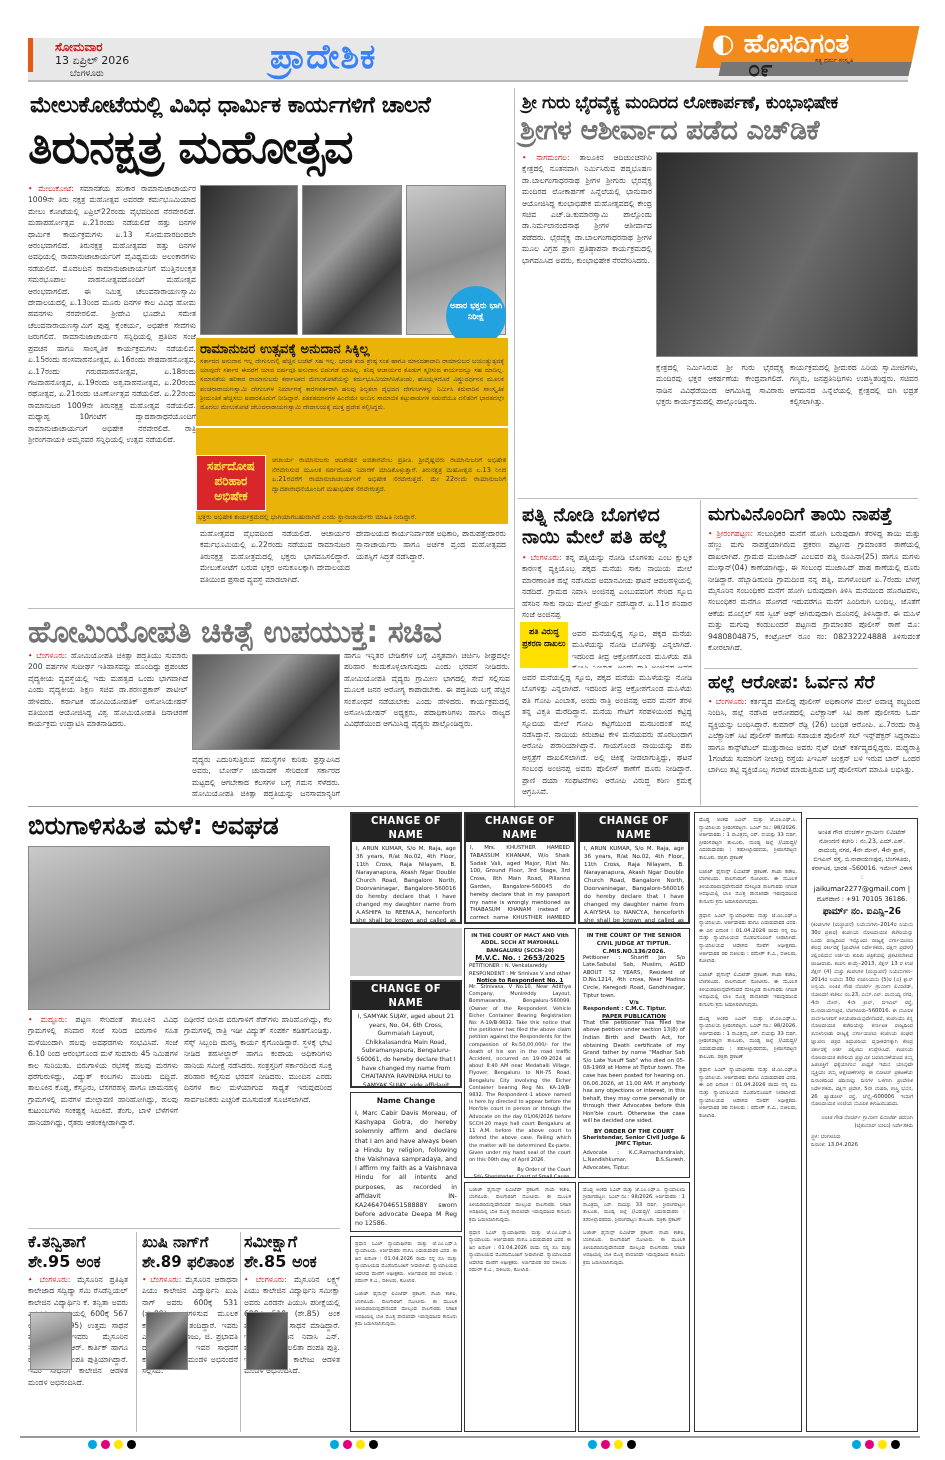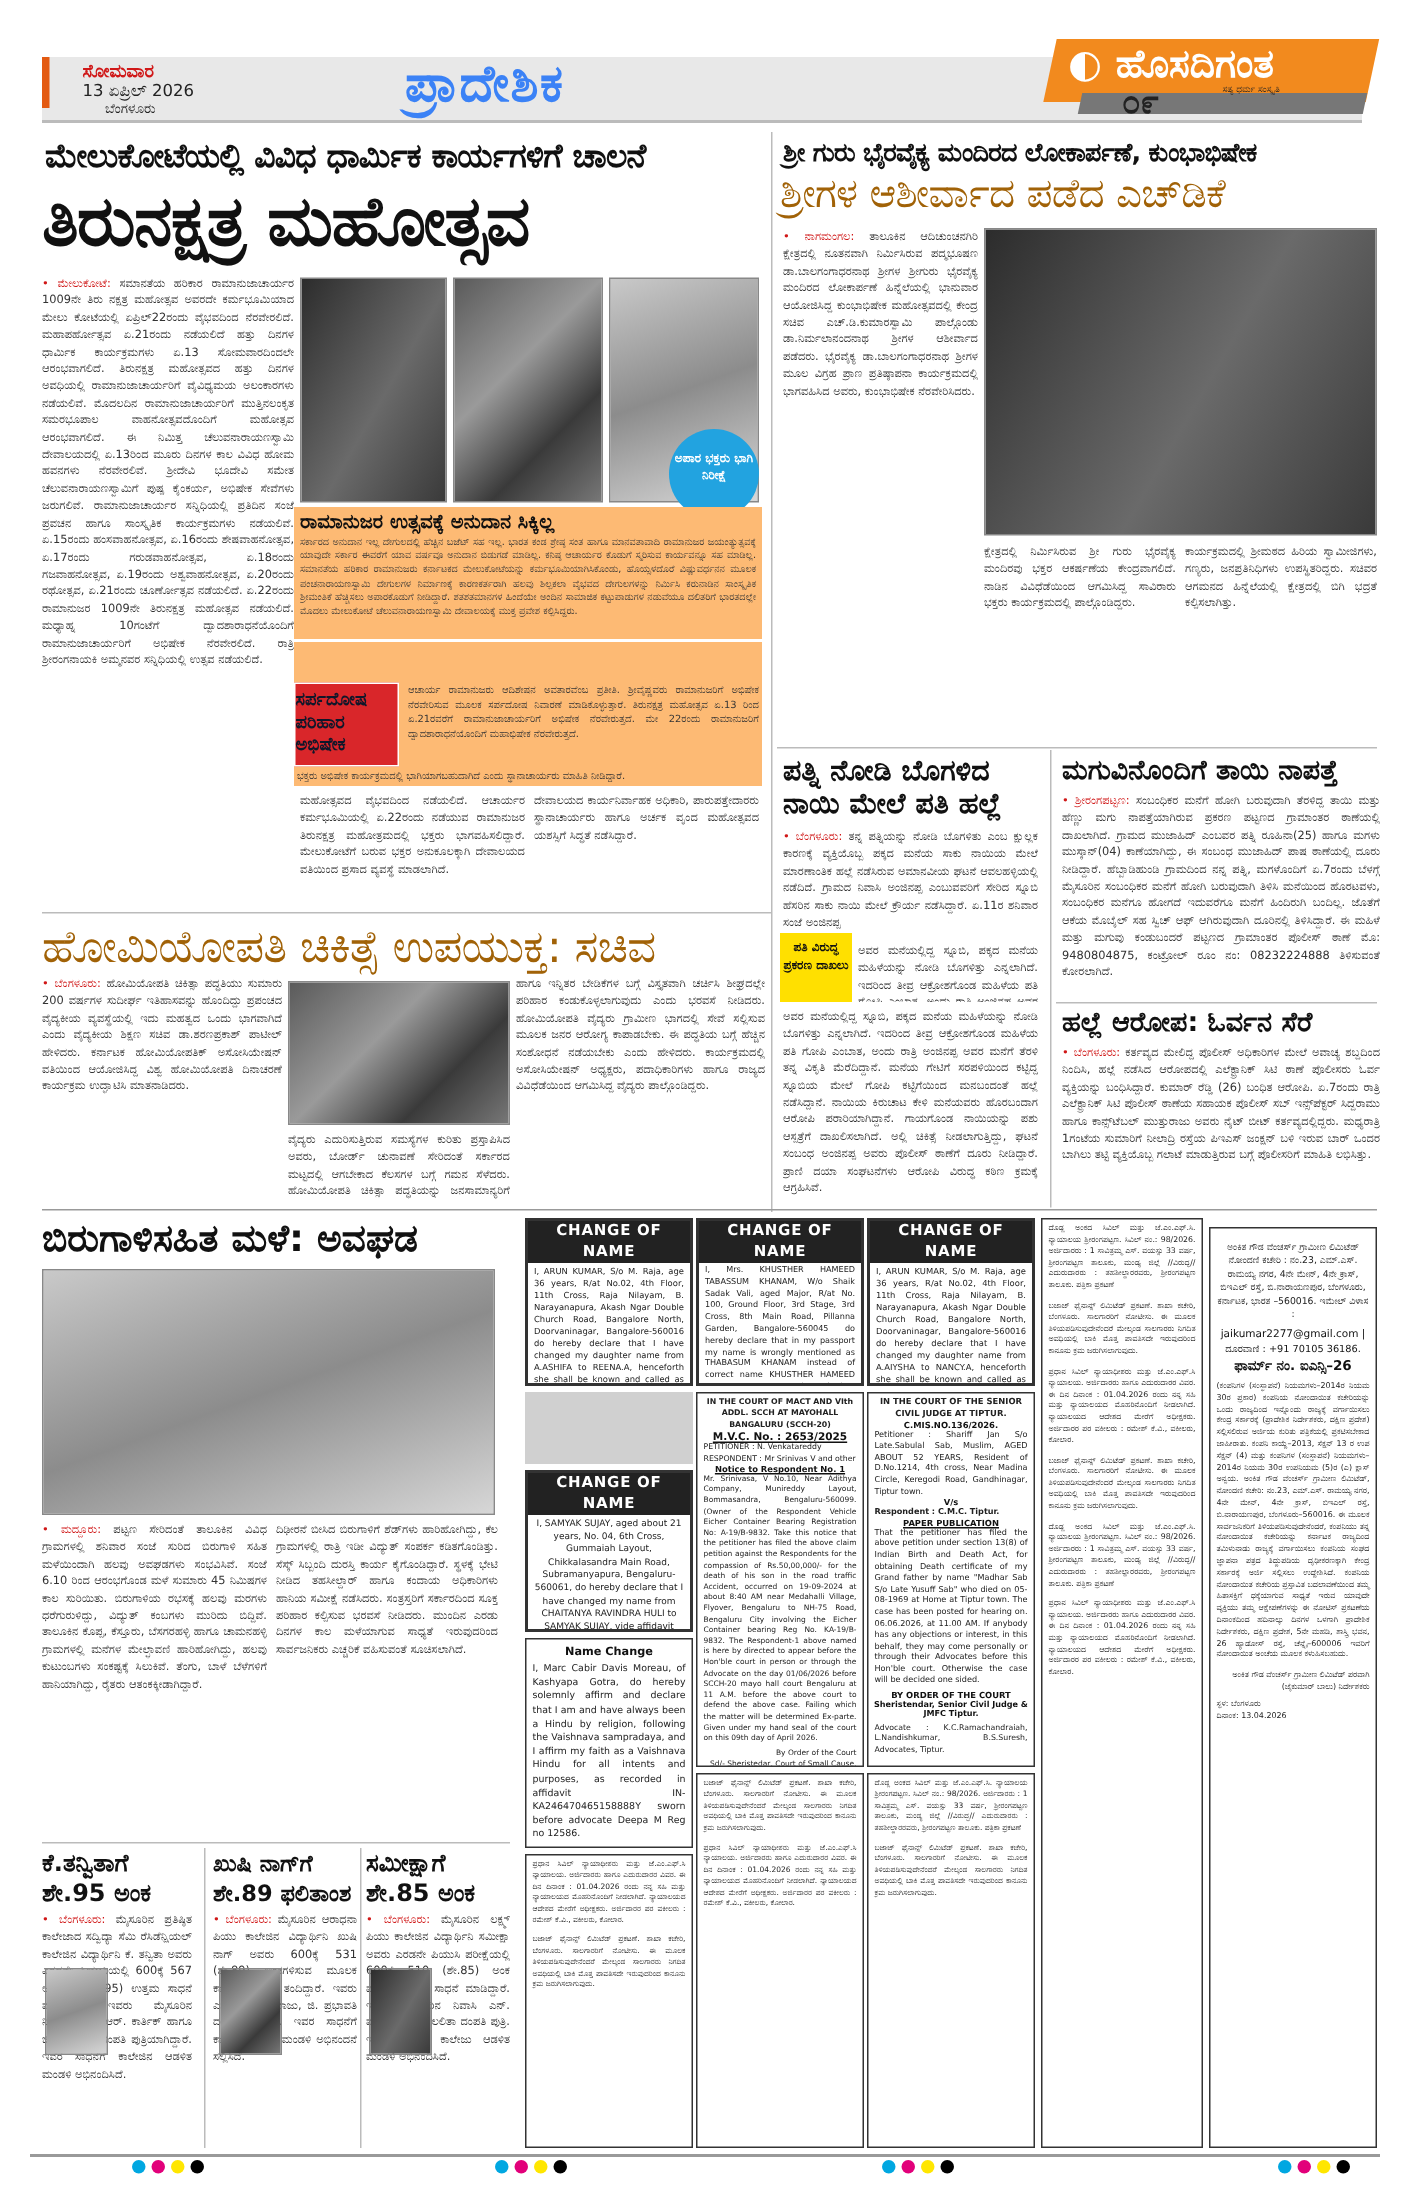--- a/index.html
+++ b/index.html
@@ -13,30 +13,30 @@
 .hdr-section{left:270px;top:36px;font-size:34px;font-weight:900;letter-spacing:1px;color:#3b82f6}
 .logo-back{left:700px;top:26px;width:215px;height:42px;background:#f28a1e;transform:skewX(-12deg)}
 .logo-grey{left:720px;top:62px;width:190px;height:14px;background:#777;transform:skewX(-12deg)}
 .logo-text{left:712px;top:28px;font-size:26px;font-weight:700;color:#fff}
 .logo-tag{left:815px;top:56px;font-size:6px;color:#222}
 .logo-page{left:748px;top:56px;font-size:22px;font-weight:bold;color:#222}
 .vline{width:1px;background:#bbb}
 .hline{height:1px;background:#bbb}
 .kicker{font-size:20px;font-weight:bold;color:#111;white-space:nowrap;letter-spacing:-0.5px}
 .headline-big{font-size:46px;font-weight:900;color:#111;white-space:nowrap;letter-spacing:-1px}
-.headline-md{font-size:27px;font-weight:400;color:#a16207;white-space:nowrap;letter-spacing:-0.5px}
+.headline-md{font-size:27px;font-weight:700;color:#737373;white-space:nowrap;letter-spacing:-0.5px}
 .h-sec{font-size:22px;font-weight:900;color:#111;line-height:1.15}
 .h-sm{font-size:19px;font-weight:900;color:#111;line-height:1.2}
 .body{font-size:7.6px;line-height:11.4px;color:#333;text-align:justify;overflow:hidden}
 .dateline{color:#d01818;font-weight:normal}
 .photo{background:linear-gradient(135deg,#5a5a5a,#9a9a9a 40%,#3a3a3a 70%,#777);border:1px solid #888}
 .photo.light{background:linear-gradient(160deg,#c9c9c9,#8c8c8c 50%,#d7d7d7)}
 .photo.dark{background:linear-gradient(120deg,#2c2c2c,#6a6a6a 55%,#3a3a3a)}
-.yellow-box{background:#fdba74}
-.red-box{background:#d9262a;color:#0f172a;font-weight:900;font-size:16px;line-height:20px;padding-top:6px;border:1px solid #fff}
+.yellow-box{background:#eab308}
+.red-box{background:#d9262a;color:#fde047;font-weight:900;font-size:16px;line-height:20px;text-align:center;padding-top:6px;border:1px solid #fff}
 .circle-badge{border-radius:50%;background:#22a3e0;color:#fff;font-size:8px;text-align:center;line-height:11px;padding-top:14px;font-weight:bold}
 .ylw-tag{background:#ffe000;font-weight:bold;font-size:10px;text-align:center;line-height:15px;padding-top:6px}
 .ad{border:2px solid #333;background:#fff;overflow:hidden}
 .ad-title{background:#222;color:#fff;font-weight:900;font-size:14px;text-align:center;line-height:20px;letter-spacing:0.5px}
 .ad-body{font-size:7.2px;line-height:10.4px;color:#222;padding:2px 4px;text-align:justify}
 .ad-plain{font-size:6.5px;line-height:9.4px;color:#222;padding:3px 4px;text-align:justify}
 .ad-plain.c{text-align:center}
 .grey-fill{background:#d0d0d0}
 .reg{display:flex;gap:4px}
 .reg span{width:9px;height:9px;border-radius:50%;display:inline-block}

